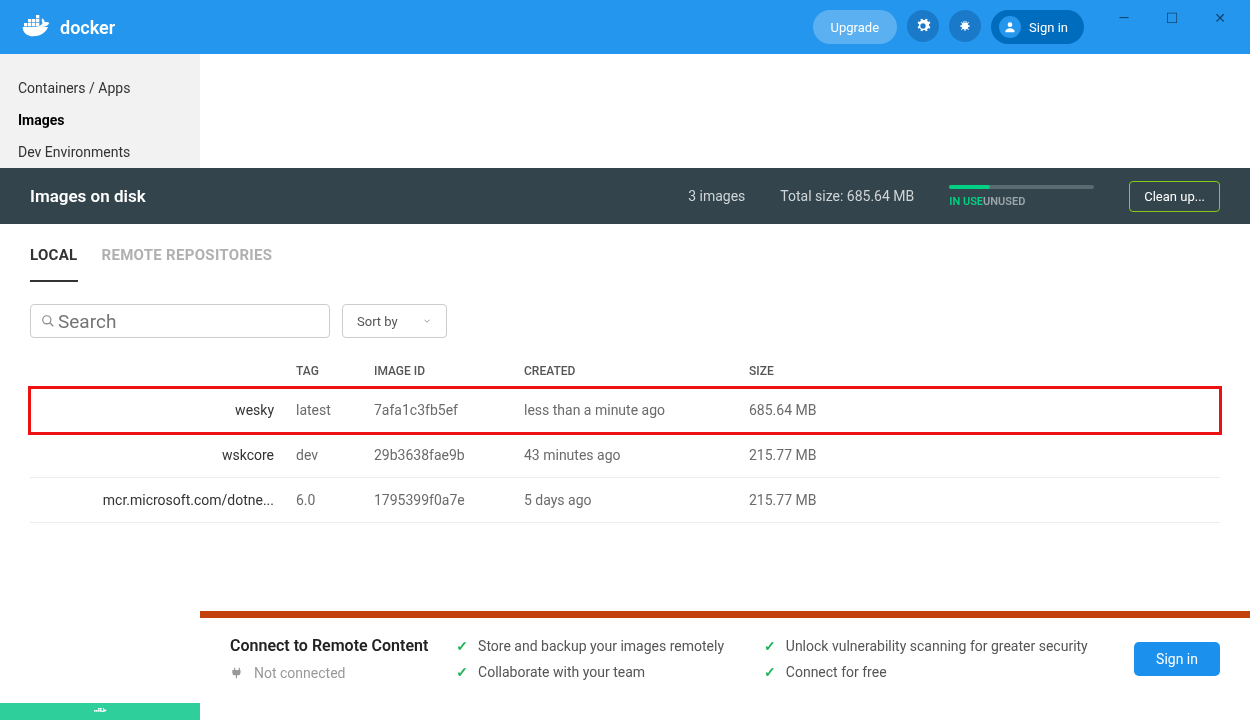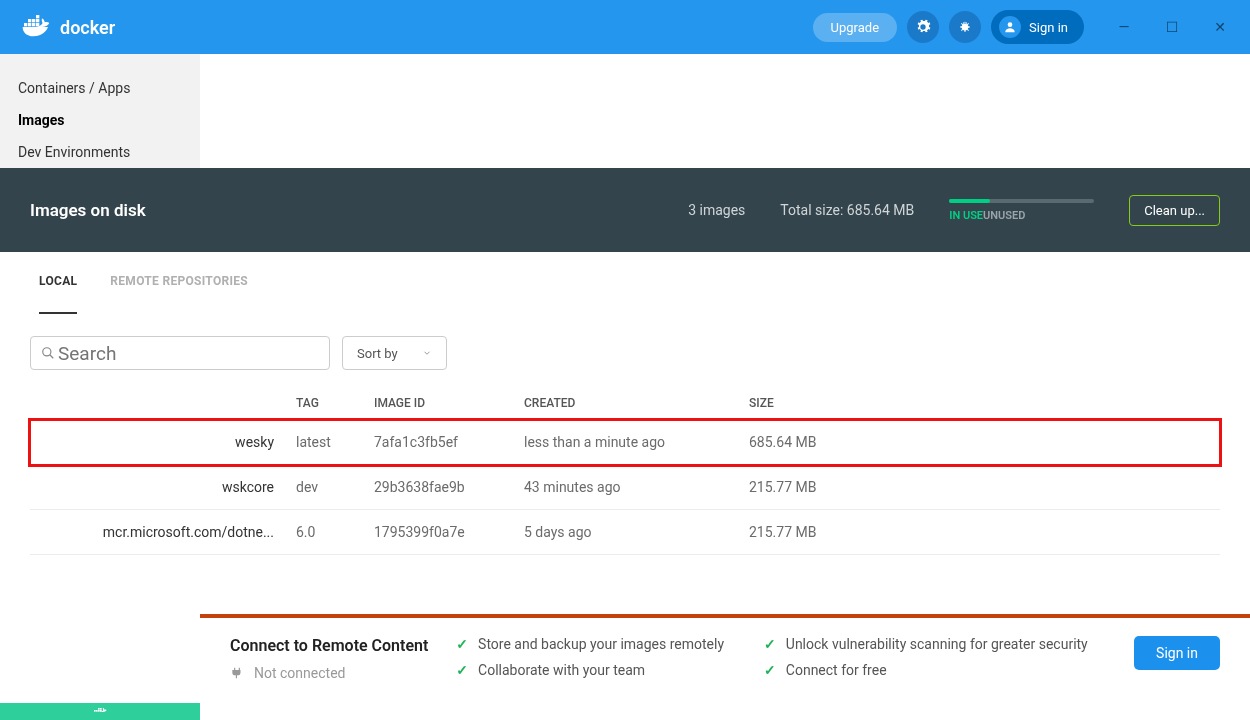--- a/index.html
+++ b/index.html
@@ -1,66 +1,66 @@
 <!DOCTYPE html>
 <html><head>
 <meta charset="utf-8">
 <style>
 * { margin: 0; padding: 0; box-sizing: border-box; font-family: -apple-system, BlinkMacSystemFont, "Segoe UI", Roboto, sans-serif; }
 body { width: 1250px; height: 720px; overflow: hidden; background: #fff; }
 
 .titlebar { height: 54px; background: #2496ed; display: flex; align-items: center; padding: 0 20px; }
 .logo { display: flex; align-items: center; color: #fff; font-weight: 600; font-size: 18px; gap: 8px; }
 .logo svg { width: 32px; height: 24px; }
-.titlebar-right { margin-left: auto; display: flex; align-items: center; gap: 10px; }
+.titlebar-right { margin-left: auto; display: flex; gap: 10px; }
 .upgrade-btn { background: rgba(255,255,255,0.25); color: #fff; border: none; padding: 7px 18px; border-radius: 20px; font-size: 13px; cursor: pointer; }
 .icon-btn { width: 32px; height: 32px; border-radius: 50%; background: #1a7ac9; display: flex; align-items: center; justify-content: center; cursor: pointer; color: #fff; }
 .signin-btn { background: #006cbe; color: #fff; border: none; padding: 6px 16px 6px 8px; border-radius: 20px; font-size: 13px; cursor: pointer; display: flex; align-items: center; gap: 8px; }
 .signin-avatar { width: 22px; height: 22px; border-radius: 50%; background: #2496ed; display: flex; align-items: center; justify-content: center; }
 .win-controls { display: flex; gap: 28px; margin-left: 20px; color: rgba(0,0,0,0.55); }
 .win-ctrl { cursor: pointer; font-size: 14px; width: 20px; text-align: center; }
 
 .main { display: flex; height: calc(720px - 54px - 17px); flex-direction: column; }
 .sidebar { width: 200px; background: #f2f2f3; padding-top: 18px; }
 .sidebar-item { padding: 8px 18px; font-size: 14px; color: #333; cursor: pointer; }
 .sidebar-item.active { font-weight: 700; color: #000; }
 
 .content { flex: 1; display: flex; flex-direction: column; background: #fff; }
-.header-bar { background: #33444c; color: #fff; height: 84px; display: flex; align-items: center; padding: 0 30px; gap: 30px; }
+.header-bar { background: #33444c; color: #fff; height: 56px; display: flex; align-items: center; padding: 0 30px; gap: 30px; }
 .header-title { font-size: 17px; font-weight: 600; }
 .header-stats { margin-left: auto; display: flex; align-items: center; gap: 35px; font-size: 14px; color: #d0d5d7; }
 .usage-bar { width: 145px; }
 .usage-track { height: 4px; background: #5a6a71; border-radius: 2px; position: relative; }
 .usage-fill { position: absolute; left: 0; top: 0; height: 100%; background: #00d084; width: 28%; border-radius: 2px; }
 .usage-labels { display: flex; justify-content: flex-start; font-size: 11px; margin-top: 6px; }
 .usage-labels .inuse { color: #00d084; font-weight: 600; }
 .usage-labels .unused { color: #9aa5aa; font-weight: 600; }
 .cleanup-btn { border: 1px solid #84cc16; background: transparent; color: #fff; padding: 7px 14px; border-radius: 4px; font-size: 13px; cursor: pointer; }
 
 .tab-row { display: flex; gap: 24px; padding: 22px 30px 0; }
-.tab { font-size: 12px; font-weight: 700; color: #b0b0b0; padding-bottom: 24px; cursor: pointer; letter-spacing: 0.3px; margin-left: 9px; }
+.tab { font-size: 15px; font-weight: 700; color: #b0b0b0; padding-bottom: 16px; cursor: pointer; letter-spacing: 0.3px; }
 .tab.active { color: #333; border-bottom: 2px solid #333; }
 
 .toolbar { display: flex; gap: 12px; padding: 22px 30px 12px; }
 .search-box { width: 300px; border: 1px solid #ccc; border-radius: 4px; display: flex; align-items: center; padding: 0 10px; height: 34px; }
 .search-box input { border: none; outline: none; font-size: 19px; flex: 1; margin-left: 3px; background: transparent; }
 .sort-btn { border: 1px solid #ccc; border-radius: 4px; background: #fff; padding: 0 14px; height: 34px; font-size: 13px; color: #555; cursor: pointer; display: flex; align-items: center; gap: 24px; }
 
 .table { padding: 0 30px; }
 .thead { display: flex; padding: 14px 18px 10px; font-size: 12px; color: #555; font-weight: 500; }
 .col-name { width: 248px; }
 .col-tag { width: 78px; }
 .col-id { width: 150px; }
 .col-created { width: 225px; }
 .col-size { flex: 1; }
 .trow { display: flex; padding: 14px 18px; border-bottom: 1px solid #ececec; font-size: 14px; color: #6b6b6b; cursor: pointer; }
 .trow .col-name { color: #333; white-space: nowrap; overflow: hidden; text-overflow: ellipsis; padding-right: 22px; text-align: right; }
 .trow.highlighted { outline: 3px solid #e11; outline-offset: -1px; }
 
-.footer-panel { position: absolute; left: 200px; right: 0; bottom: 17px; background: #fff; border-top: 4px solid #c2410c; padding: 18px 30px 22px; display: flex; align-items: flex-start; gap: 28px; }
+.footer-panel { position: absolute; left: 200px; right: 0; bottom: 17px; background: #fff; border-top: 7px solid #c2410c; padding: 18px 30px 22px; display: flex; align-items: center; gap: 28px; }
 .footer-left { display: flex; flex-direction: column; gap: 10px; }
 .footer-title { font-size: 16px; font-weight: 600; color: #222; }
 .footer-status { font-size: 14px; color: #999; display: flex; align-items: center; gap: 10px; }
 .footer-cols { display: flex; gap: 40px; flex: 1; }
 .footer-col { display: flex; flex-direction: column; gap: 10px; }
 .benefit { display: flex; align-items: center; gap: 10px; font-size: 14px; color: #555; }
 .benefit .check { color: #20b358; font-weight: 700; }
 .footer-signin { background: #1c90ed; color: #fff; border: none; border-radius: 5px; padding: 9px 22px; font-size: 14px; cursor: pointer; }
 
 .bottom-strip { position: absolute; left: 0; bottom: 0; width: 200px; height: 17px; background: #2ecf9a; display: flex; align-items: center; justify-content: center; }

